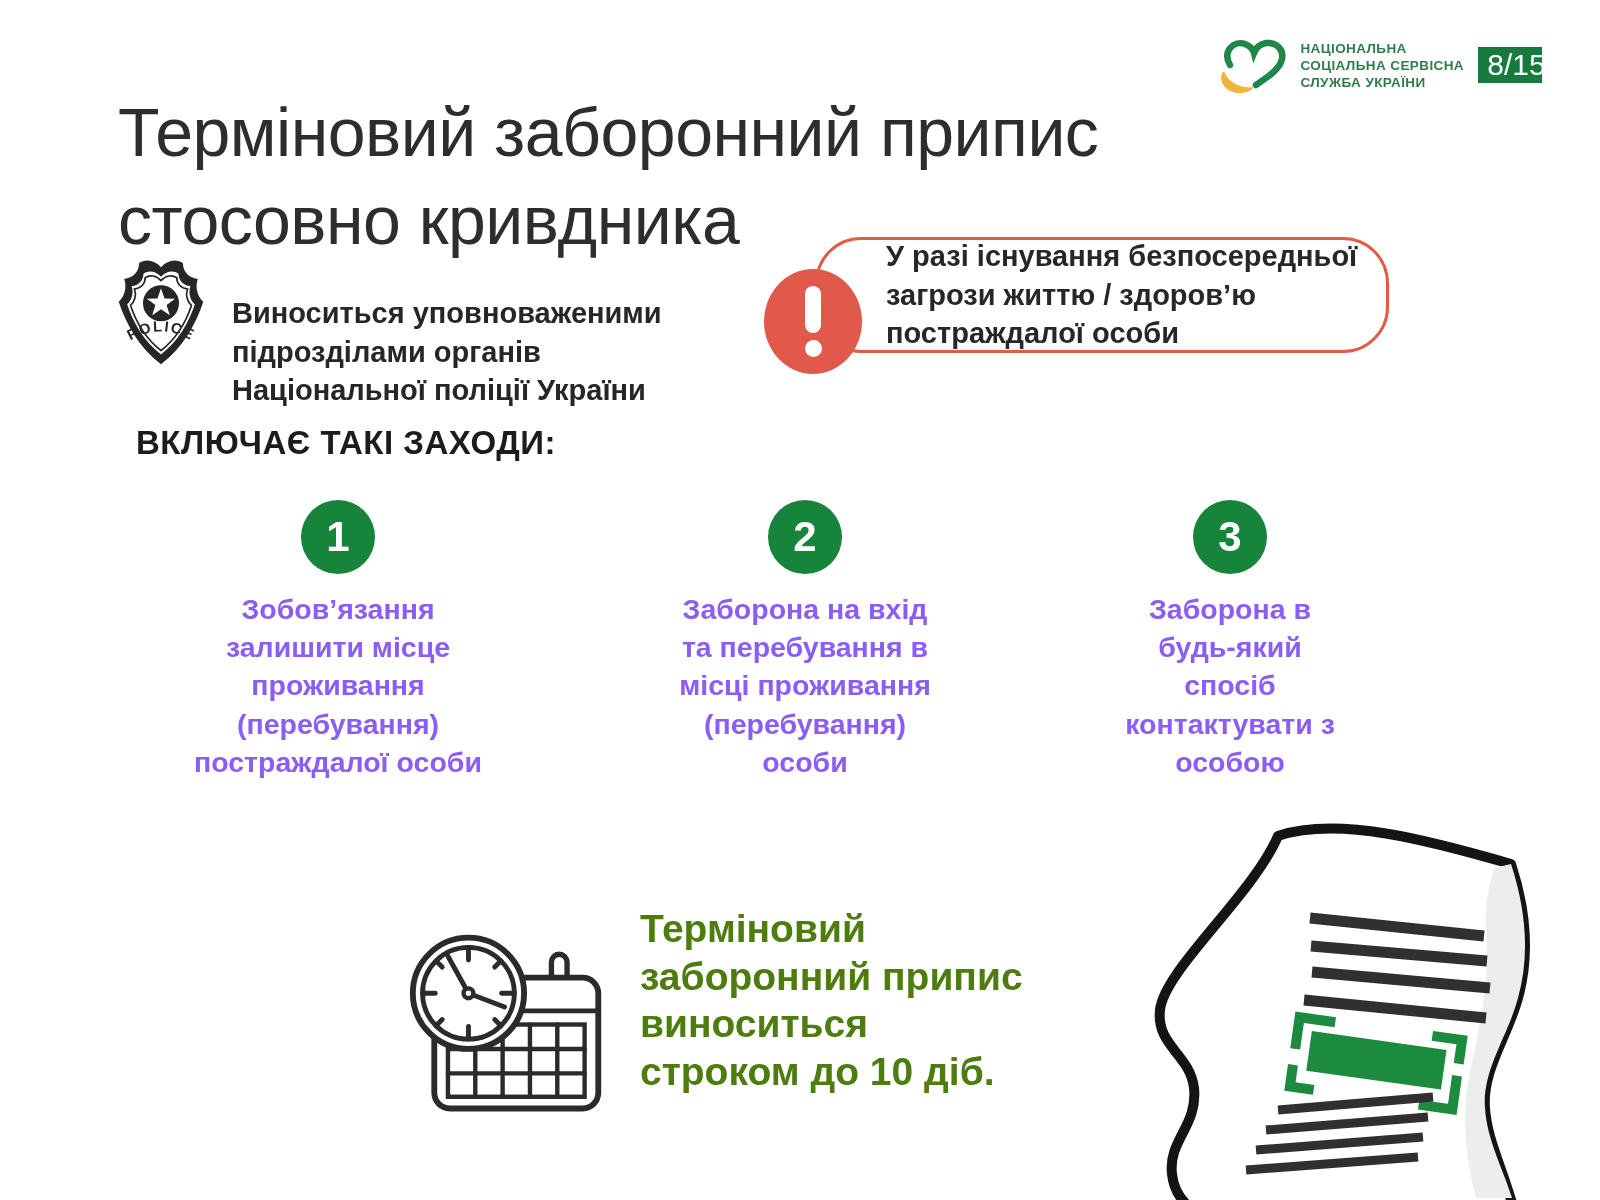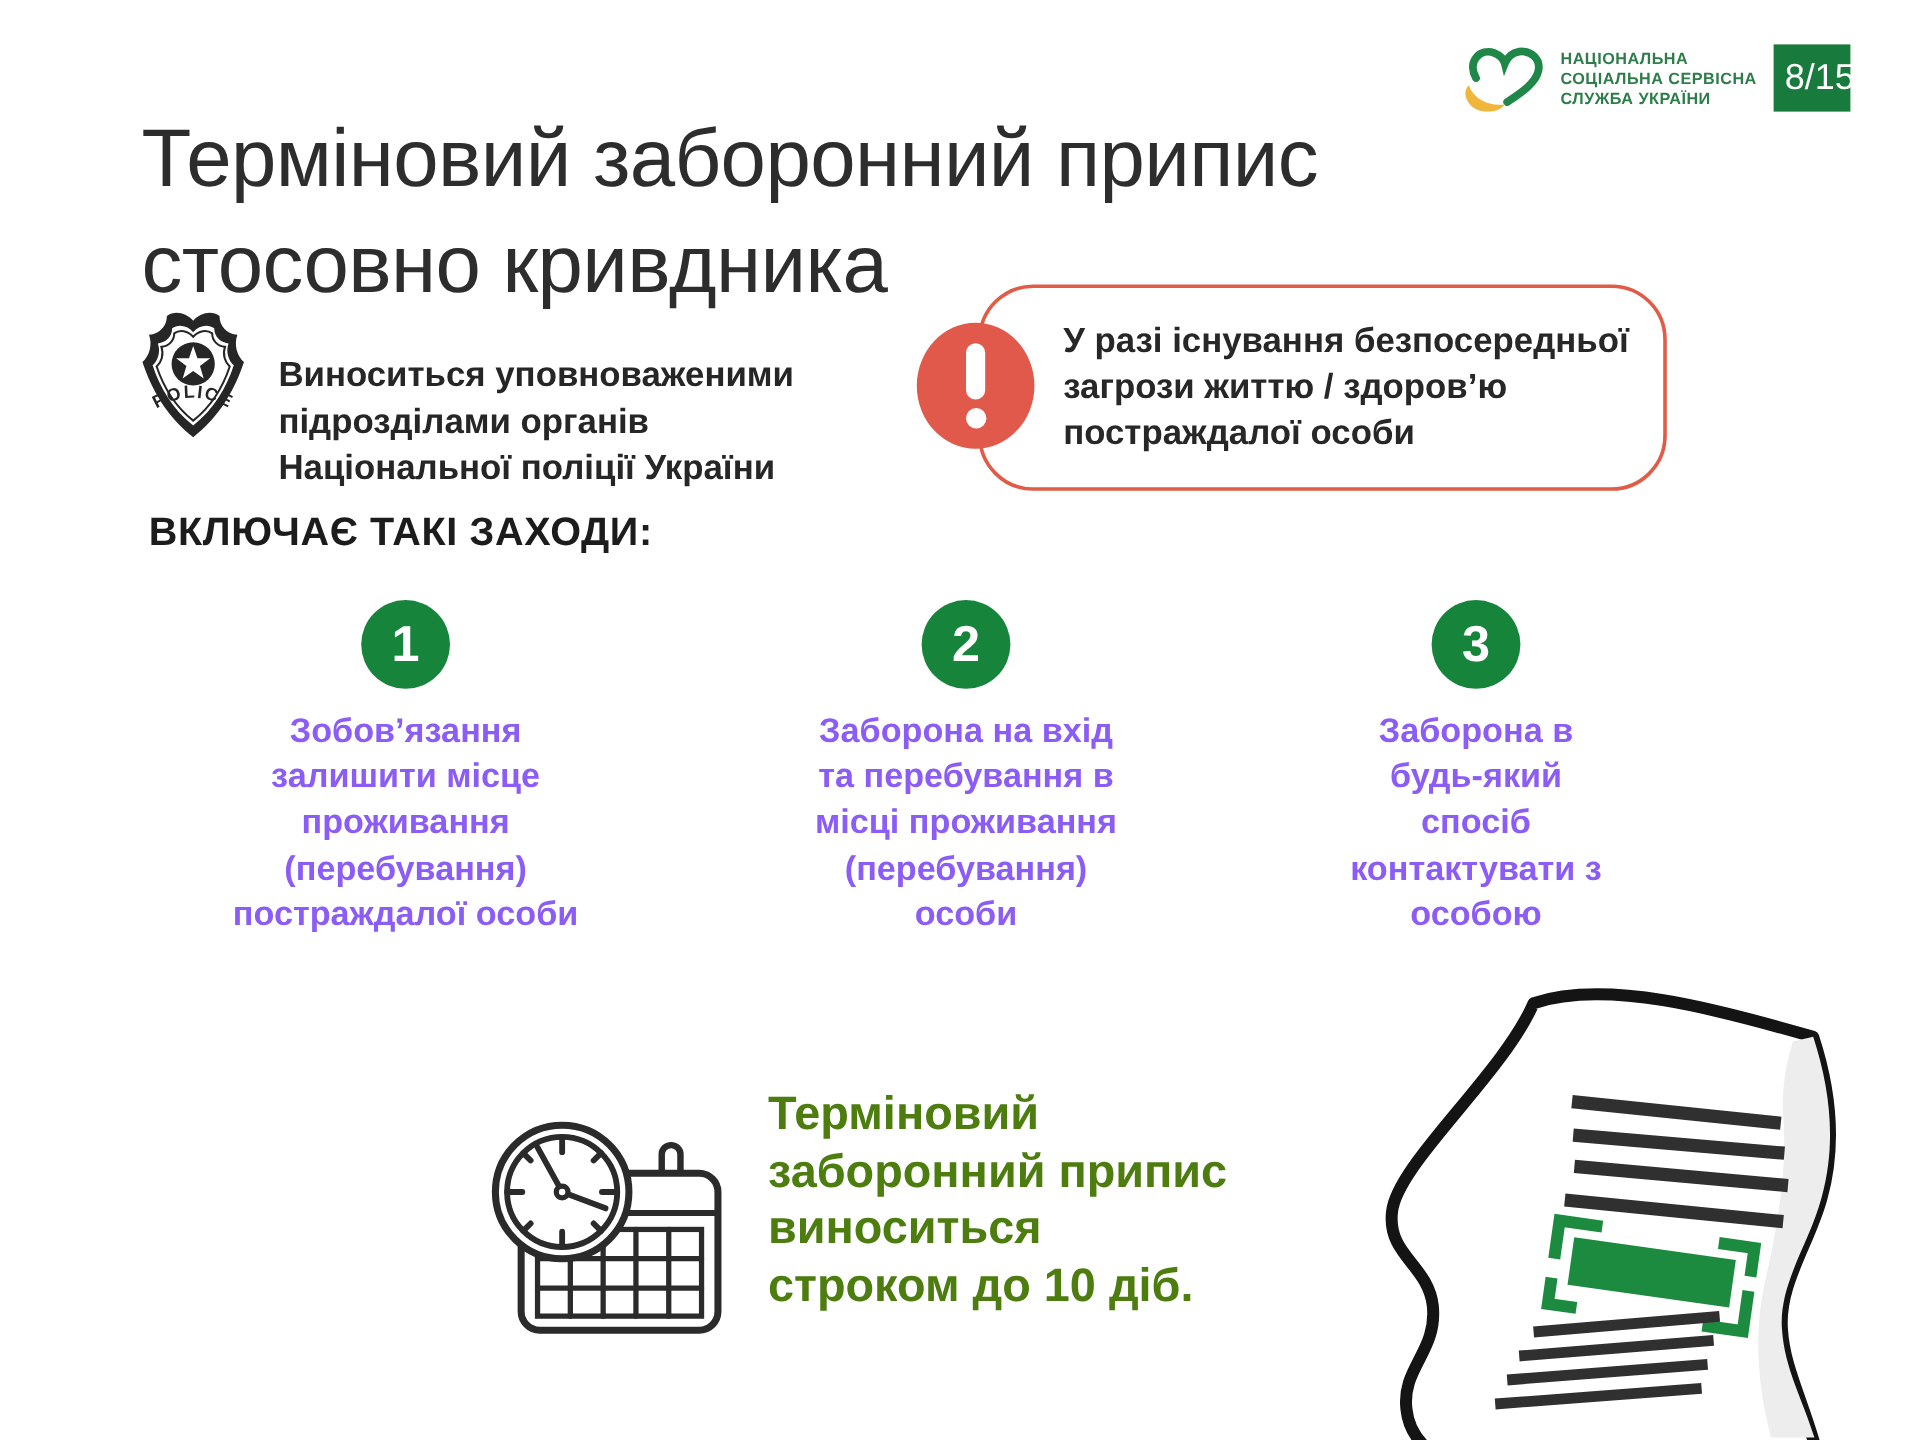--- a/index.html
+++ b/index.html
@@ -12,58 +12,58 @@
   .pre { white-space:pre-line; }
 
   
   .brand { position:absolute; top:34px; right:58px; display:flex; align-items:center; }
   .brand svg { display:block; }
   .org-name {
     margin-left:10px; font-size:13.5px; line-height:17px; font-weight:600;
     letter-spacing:.4px; color:#2e7d4b;
   }
   .page-badge {
-    margin-left:14px; width:64px; height:56px; background:#187a3c; color:#ffffff;
+    margin-left:14px; width:64px; height:36px; background:#187a3c; color:#ffffff;
     font-size:30px; display:flex; align-items:center; justify-content:center;padding-left:13px;
   }
 
   
   .title {
     position:absolute; left:118px; top:88px; font-size:68px; font-weight:400;
     line-height:1.3; color:#2d2d2d; letter-spacing:-0.5px;
   }
 
   
   .issuer-icon { position:absolute; left:114px; top:252px; }
   .issuer-text {
     position:absolute; left:232px; top:266px; font-size:29px; line-height:1.33;
     font-weight:700; color:#262626;margin-top:28px;
   }
 
   
   .alert {
-    position:absolute; left:815px; top:237px; width:574px; height:172px;
+    position:absolute; left:815px; top:237px; width:574px; height:116px;
     border:3px solid #e15c47; border-radius:46px; background:#fff;
   }
   .alert-icon {
     position:absolute; left:-54px; top:29px; width:98px; height:105px;
     background:#e0594a; border-radius:50%;
     display:flex; flex-direction:column; align-items:center; justify-content:center;
   }
   .excl-bar { width:16px; height:47px; background:#fff; border-radius:8px; }
   .excl-dot { width:17px; height:17px; background:#fff; border-radius:50%; margin-top:7px; }
   .alert-text {
     position:absolute; left:68px; top:0; right:16px; height:100%;
     display:flex; align-items:center; font-size:29px; line-height:1.33;
     font-weight:600; color:#272727;
   }
 
   
   .measures-heading {
-    position:absolute; left:124px; top:424px; font-size:33px; font-weight:800;
+    position:absolute; left:136px; top:424px; font-size:33px; font-weight:800;
     color:#1c1c1c; letter-spacing:.5px;text-align:right;
   }
   .col { position:absolute; top:500px; text-align:center; }
   .col-1 { left:168px; width:340px; }
   .col-2 { left:628px; width:354px; }
   .col-3 { left:1040px; width:380px; }
   .num-circle {
     width:74px; height:74px; border-radius:50%; background:#17843c; color:#fff;
     font-size:42px; font-weight:700; margin:0 auto;
     display:flex; align-items:center; justify-content:center;

